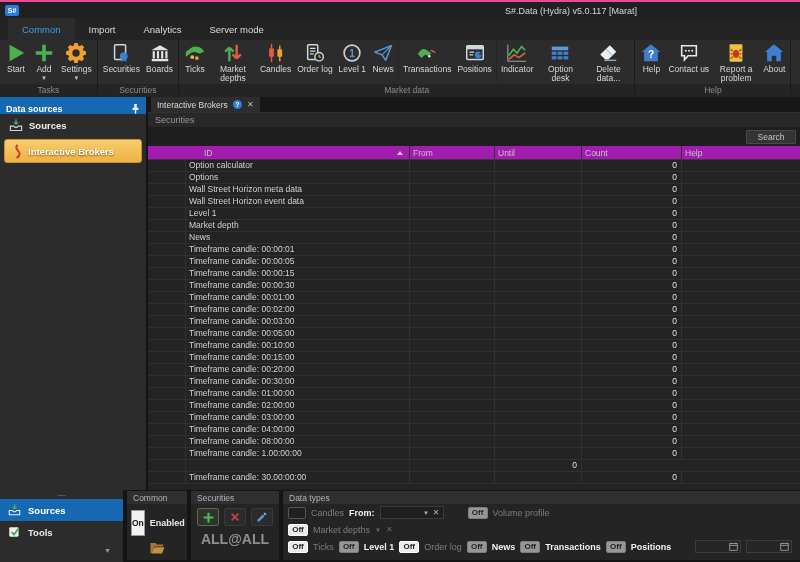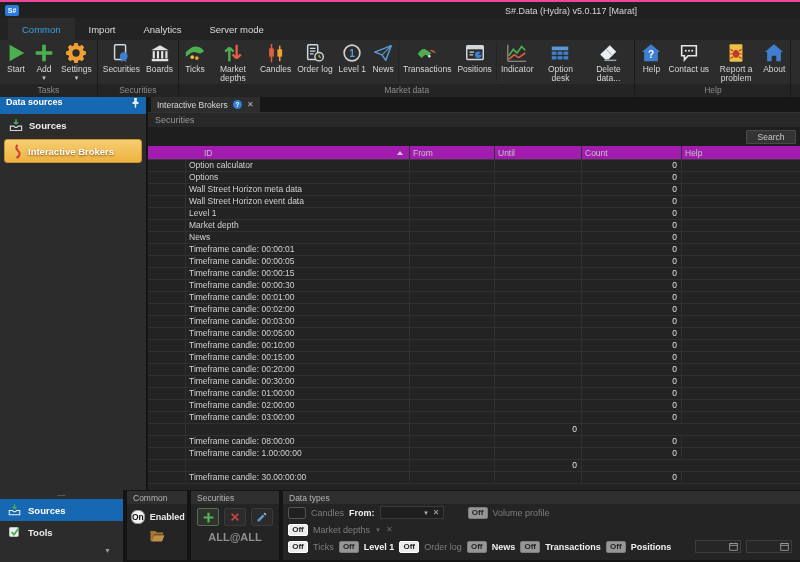--- a/index.html
+++ b/index.html
@@ -23,21 +23,21 @@
   .rtext{font-size:8.5px;line-height:9px;text-align:center;color:#d8d8d8;max-width:50px;}
   .rtext.narrow{max-width:42px;}
   .rarrow{font-size:6px;color:#c0c0c0;line-height:6px;margin-top:1px;}
   .rsep{width:1px;background:#242424;height:40px;margin:2px 1px 0;}
   
   .body{height:465px;display:flex;flex-direction:column;background:#181818;}
   .body-top{height:393px;display:flex;}
   .body-bottom{height:72px;display:flex;background:#141414;}
   
   .sidebar{width:148px;background:#2c2c2c;border-right:2px solid #141414;display:flex;flex-direction:column;}
-  .sb-header{height:17px;background:#1668b2;color:#fff;font-size:9px;font-weight:bold;display:flex;align-items:flex-start;padding:0 6px;}
+  .sb-header{height:17px;background:#1668b2;color:#fff;font-size:9px;font-weight:bold;display:flex;align-items:flex-end;padding:0 6px;}
   .sb-header .grow{flex:1;}
   .sb-item{height:23px;display:flex;align-items:center;padding:0 8px;gap:5px;font-size:9.5px;font-weight:bold;color:#f0f0f0;}
   .ib-item{margin:2px 4px;height:24px;display:flex;align-items:center;padding:0 7px;gap:5px;font-size:9.5px;font-weight:bold;color:#fff;
     background:linear-gradient(#f6cd70,#eeb342);border:1px solid #c8922c;border-radius:3px;text-shadow:0 1px 2px rgba(110,60,0,.85);}
   
   .nav{width:125px;background:#2c2c2c;border-right:2px solid #141414;display:flex;flex-direction:column;}
   .nav-splitter{height:9px;display:flex;align-items:center;justify-content:center;color:#808080;font-size:8px;line-height:4px;}
   .nav-item{height:22px;display:flex;align-items:center;padding:0 7px;gap:6px;font-size:9.5px;font-weight:bold;color:#ececec;}
   .nav-item.selected{background:#1668b2;color:#fff;}
   .nav-footer{height:14px;display:flex;align-items:center;justify-content:flex-end;padding-right:12px;color:#9a9a9a;font-size:7px;}
@@ -63,27 +63,27 @@
   .trow .c-count{text-align:right;padding-right:4px;color:#e2e2e2;}
   .trow .c-last{border-right:none;}
   
   .bpanel{flex:1;display:flex;gap:4px;padding:1px 0 2px 2px;background:#141414;min-width:0;}
   .sec{background:#242424;display:flex;flex-direction:column;}
   .sec-header{height:13px;background:#2f2f2f;color:#b5b5b5;font-size:8.5px;display:flex;align-items:center;padding-left:6px;}
   .sec-common{width:60px;}
   .sec-sec{width:88px;}
   .sec-dt{flex:1;min-width:0;}
   .onrow{display:flex;align-items:center;gap:5px;padding:6px 4px 0;}
-  .btn-on{width:20px;height:14px;background:#f2f2f2;border:1px solid #9a9a9a;border-radius:6px;color:#111;font-size:8.5px;font-weight:bold;display:flex;align-items:center;justify-content:center;}
+  .btn-on{width:20px;height:26px;background:#f2f2f2;border:1px solid #9a9a9a;border-radius:0;color:#111;font-size:8.5px;font-weight:bold;display:flex;align-items:center;justify-content:center;}
   .lbl-enabled{color:#ececec;font-size:9px;font-weight:bold;}
   .folder-row{display:flex;justify-content:center;margin-top:5px;}
   .tool-row{display:flex;align-items:center;justify-content:center;gap:5px;padding-top:4px;}
   .tbtn{width:22px;height:18px;display:flex;align-items:center;justify-content:center;background:#2b2b2b;border:1px solid #3a3a3a;border-radius:2px;}
   .tbtn.add{border-color:#5a6b52;background:#2e332c;}
-  .allall{color:#8f8f8f;font-size:11px;font-weight:bold;text-align:center;margin-top:5px;}
+  .allall{color:#8f8f8f;font-size:14px;font-weight:bold;text-align:center;margin-top:5px;}
   .dtrow{display:flex;align-items:center;gap:5px;padding:0 0 0 5px;height:17px;font-size:9px;}
   .off{width:20px;height:12px;border-radius:2px;font-size:8px;font-weight:bold;display:flex;align-items:center;justify-content:center;color:#222;}
   .off.bright{background:#ececec;border:1px solid #fff;}
   .off.dim{background:#969696;border:1px solid #7d7d7d;}
   .lab-dim{color:#7d7d7d;}
   .lab-bright{color:#f2f2f2;font-weight:bold;}
   .cbx{width:18px;height:12px;background:#202020;border:1px solid #555;border-radius:2px;}
   .combo{width:64px;height:13px;background:#1f1f1f;border:1px solid #3a3a3a;display:flex;align-items:center;justify-content:flex-end;gap:4px;padding-right:3px;}
   .combo .dd{font-size:6px;color:#b0b0b0;}
   .combo .cx{font-size:8px;color:#b0b0b0;line-height:8px;}
@@ -582,20 +582,21 @@
               <div class="trow">
                 <div class="c-indent"></div>
                 <div class="c-id">Timeframe candle: 03:00:00</div>
                 <div class="c-from"></div>
                 <div class="c-until"></div>
                 <div class="c-count">0</div>
                 <div class="c-last"></div>
               </div>
               <div class="trow">
                 <div class="c-indent"></div>
+                <div class="c-id">Timeframe candle: 04:00:00</div>
                 <div class="c-from"></div>
                 <div class="c-until"></div>
                 <div class="c-count">0</div>
                 <div class="c-last"></div>
               </div>
               <div class="trow">
                 <div class="c-indent"></div>
                 <div class="c-id">Timeframe candle: 08:00:00</div>
                 <div class="c-from"></div>
                 <div class="c-until"></div>

